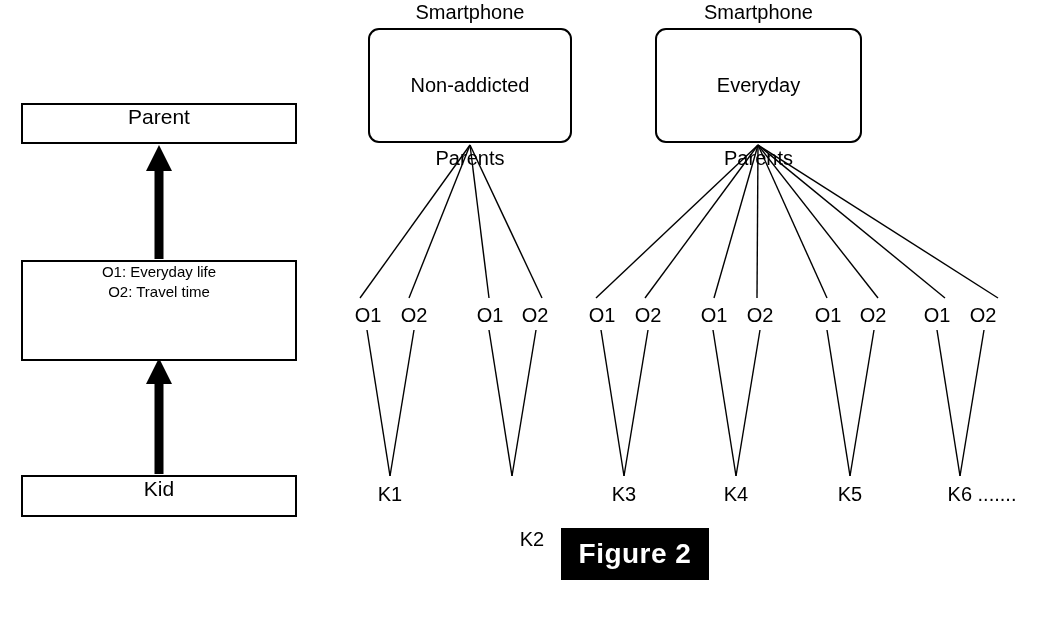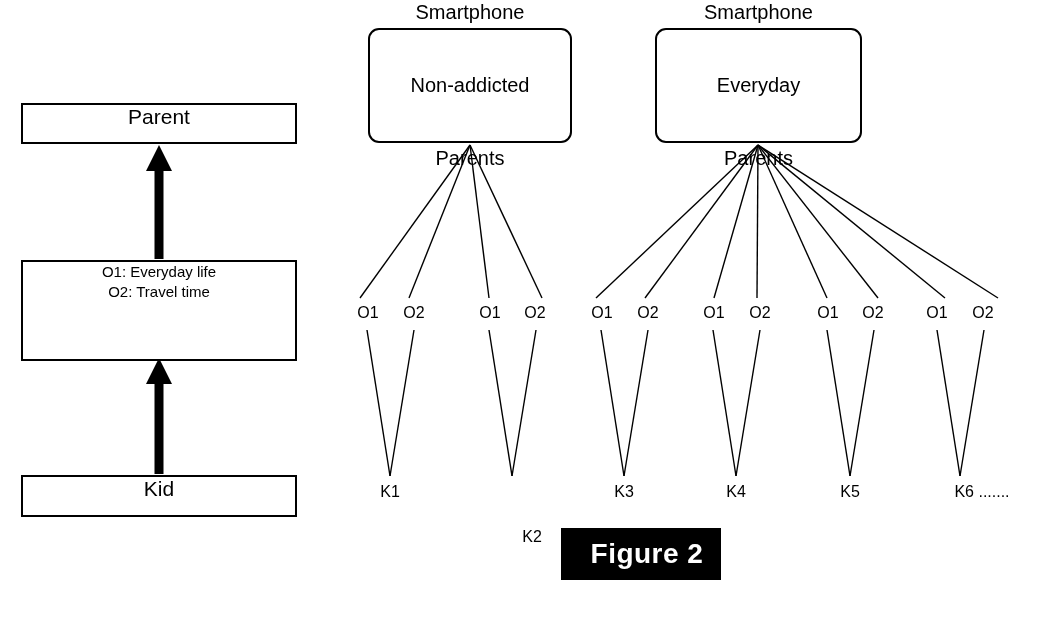--- a/index.html
+++ b/index.html
@@ -74,21 +74,21 @@
     white-space: nowrap;
   }
   .round-line.bold { font-weight: normal; }
 
   #group-nonaddicted { left: 368px; top: 28px; width: 204px; height: 115px; }
   #group-addicted    { left: 655px; top: 28px; width: 207px; height: 115px; }
 
   
   .leaf-label {
     position: absolute;
-    font-size: 16px;
+    font-size: 20px;
     line-height: 1;
     white-space: nowrap;
     transform: translate(-50%, 0);
     text-align: center;
   }
   .occ-label { top: 305px; }
   .kid-label { top: 484px; }
 
   
   #figure-caption {
@@ -98,21 +98,20 @@
     width: 148px;
     height: 52px;
     background: #000000;
     color: #ffffff;
     font-size: 28px;
     font-weight: bold;
     display: flex;
     align-items: center;
     justify-content: center;
     letter-spacing: 0.5px;
-    padding-left: 12px;
   }
 </style>
 </head>
 <body>
 
 <div id="stage">
 
   <svg class="svg-layer" viewBox="0 0 1054 620">
 
     <g>

